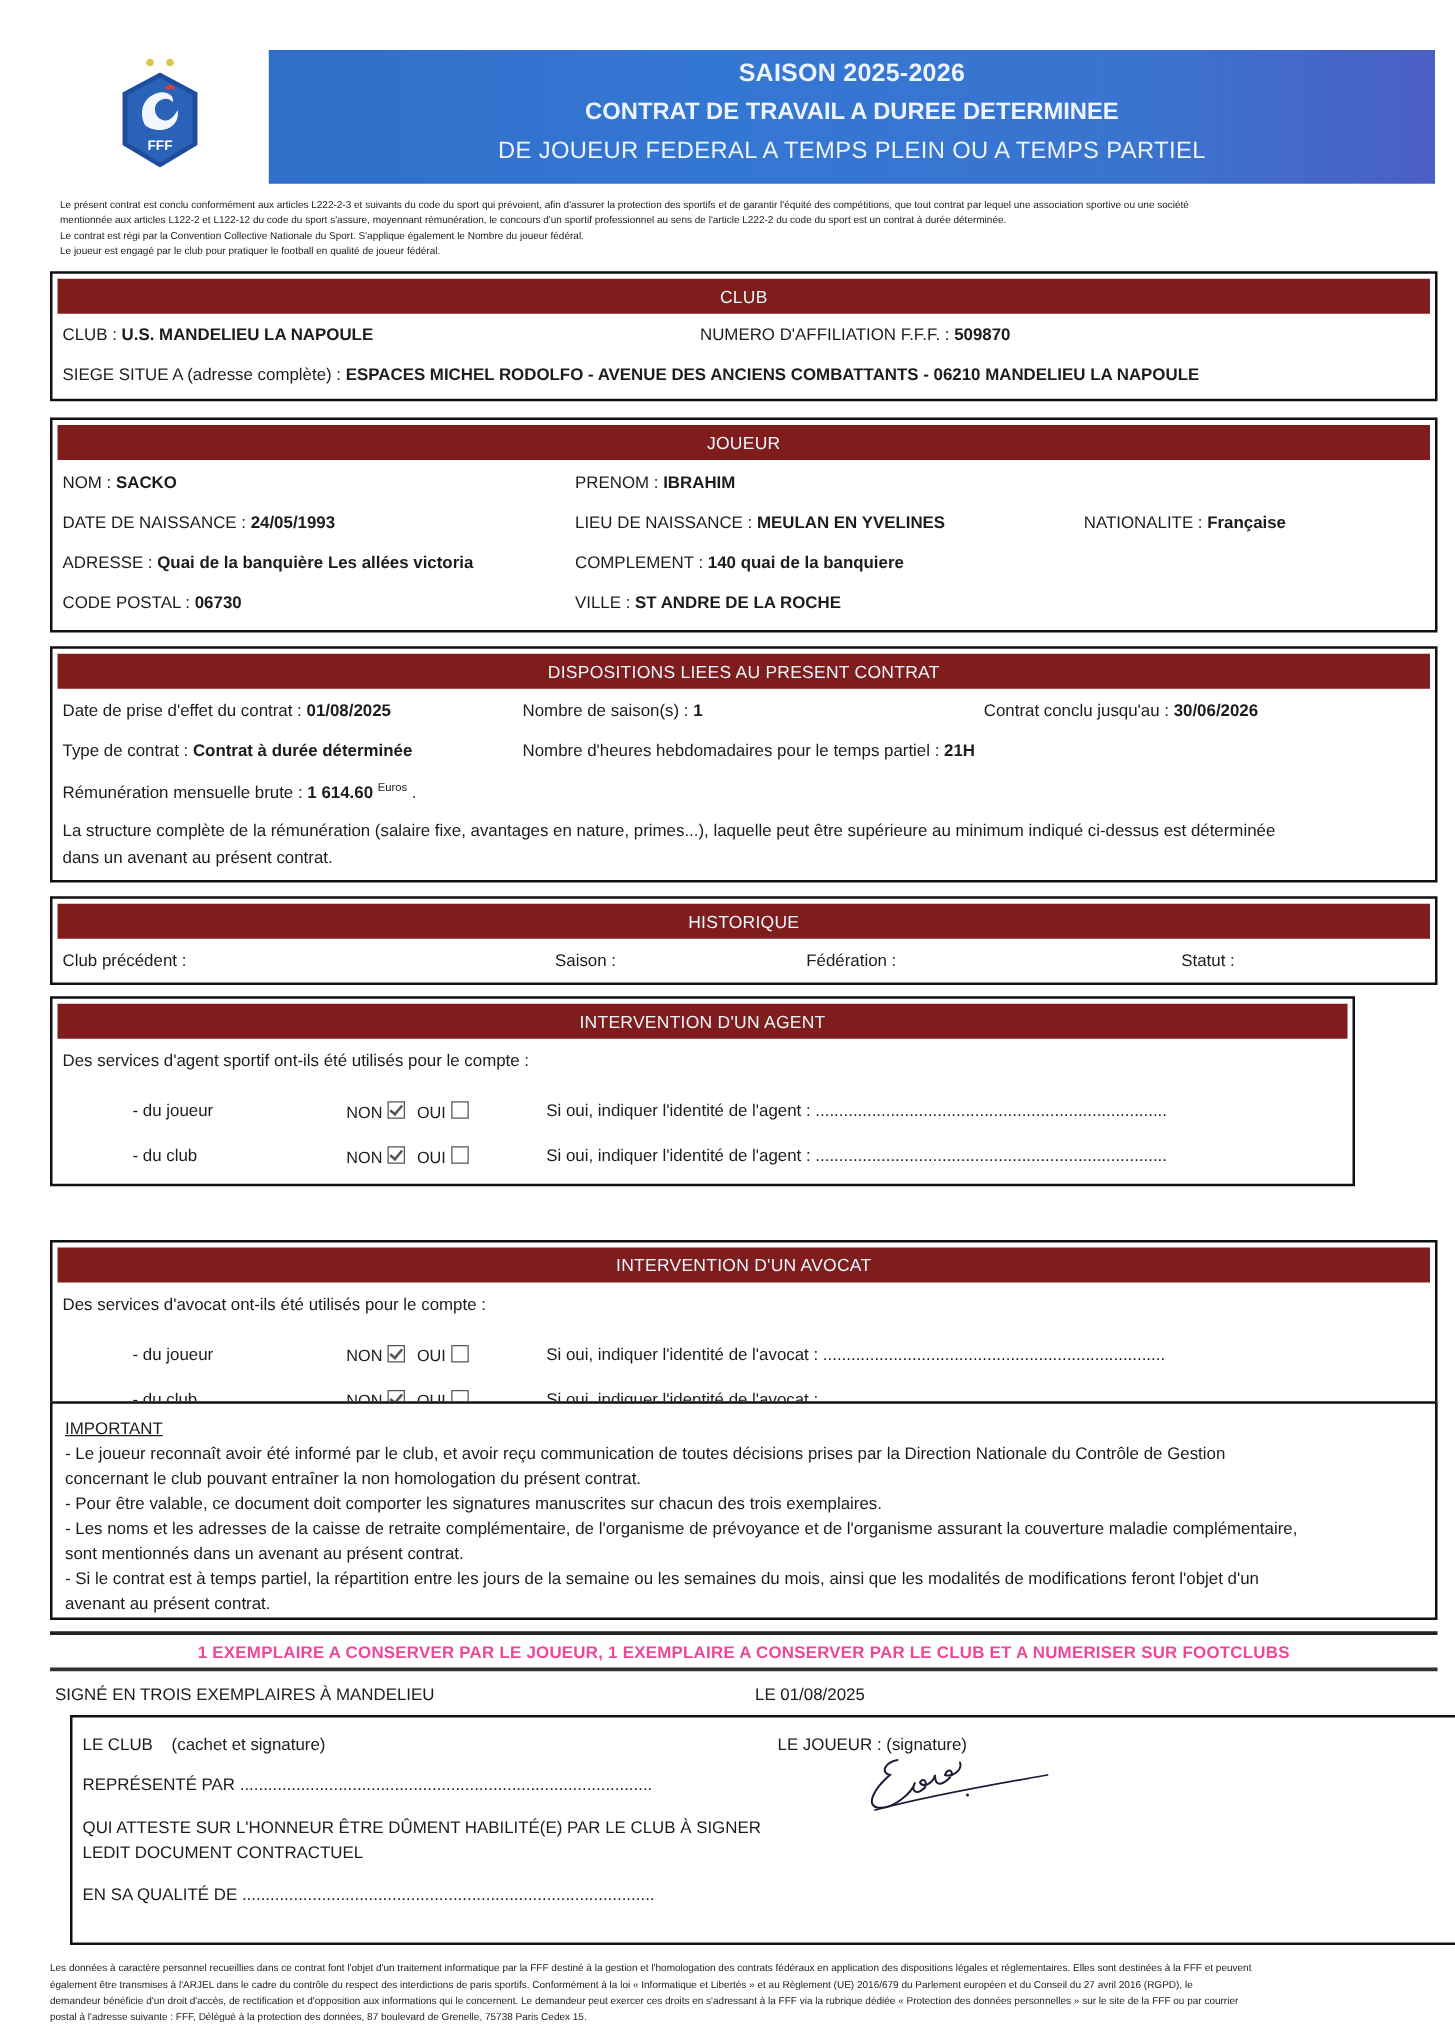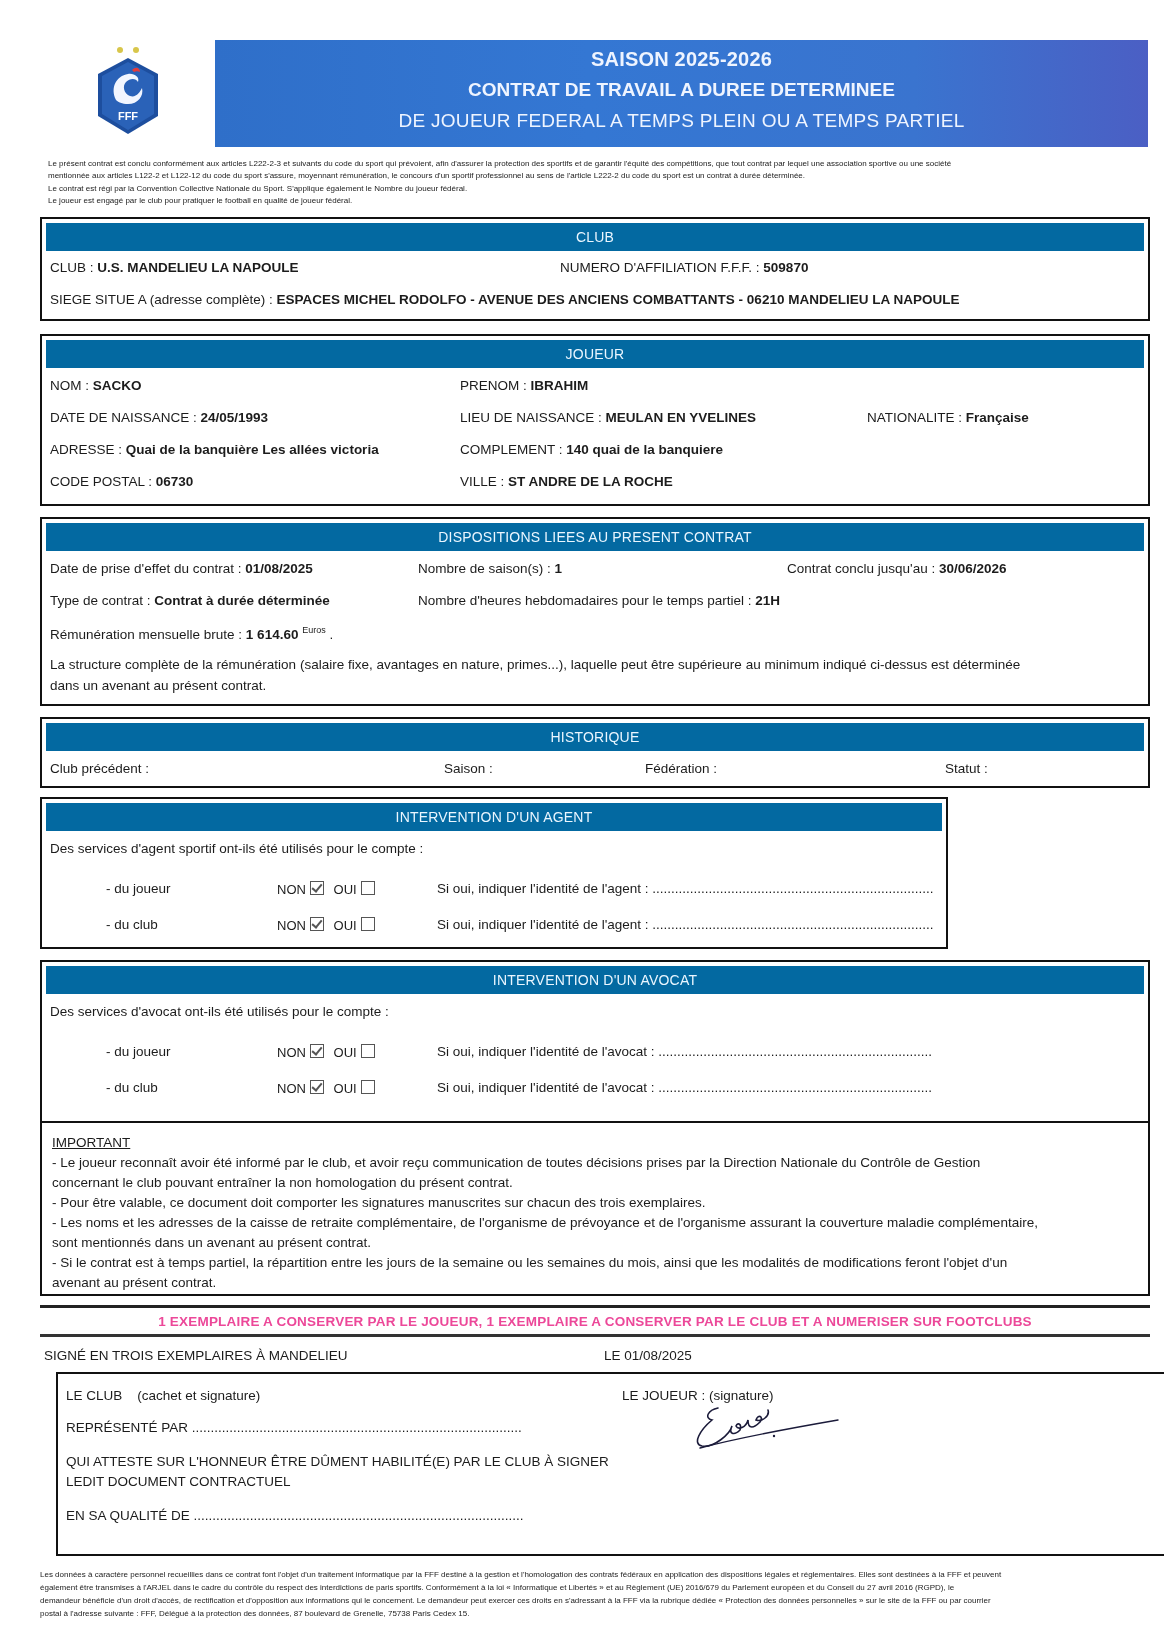--- a/index.html
+++ b/index.html
@@ -22,21 +22,21 @@
   .header-banner .l3 { position: absolute; left: 0; right: 0; top: 70px; font-size: 19px; letter-spacing: 0.3px; }
 
   
   .preamble { left: 48px; top: 158px; width: 1100px; font-size: 8px; line-height: 12.3px; color: #222; }
   .preamble p { white-space: nowrap; }
 
   
   .box { border: 2px solid #111; background: #fff; }
   .section-head {
     position: absolute; left: 4px; right: 4px; height: 28px;
-    background: #0369a1; color: #eaf6ff; text-align: center;
+    background: #7f1d1d; color: #eaf6ff; text-align: center;
     font-size: 14px; line-height: 28px; letter-spacing: 0.2px;
   }
   .field { position: absolute; font-size: 13.5px; white-space: nowrap; color: #1c1c1c; }
   .field b { font-weight: bold; }
 
   .cb { display: inline-block; width: 14px; height: 14px; border: 1px solid #555; vertical-align: -1px; margin-left: 4px; position: relative; background: #fff; }
   .cb.checked::after { content: ""; position: absolute; left: 3px; top: 0px; width: 4px; height: 8px; border-right: 2px solid #555; border-bottom: 2px solid #555; transform: rotate(40deg); }
   .non-oui { font-size: 13px; }
   .non-oui span.lbl { margin-left: 0; }
 
@@ -124,40 +124,40 @@
 </div>
 
 <div class="abs box" style="left:40px; top:717px; width:1110px; height:71px;">
   <div class="section-head" style="top:4px;">HISTORIQUE</div>
   <div class="field" style="left:8px; top:42px;">Club précédent :</div>
   <div class="field" style="left:402px; top:42px;">Saison :</div>
   <div class="field" style="left:603px; top:42px;">Fédération :</div>
   <div class="field" style="left:903px; top:42px;">Statut :</div>
 </div>
 
-<div class="abs box" style="left:40px; top:797px; width:908px; height:152px;">
+<div class="abs box" style="left:40px; top:797px; width:1044px; height:152px;">
   <div class="section-head" style="top:4px;">INTERVENTION D'UN AGENT</div>
   <div class="field" style="left:8px; top:42px;">Des services d'agent sportif ont-ils été utilisés pour le compte :</div>
 
   <div class="field" style="left:64px; top:82px;">- du joueur</div>
   <div class="field non-oui" style="left:235px; top:82px;">
     <span class="lbl">NON</span><span class="cb checked"></span>
     <span class="lbl" style="margin-left:6px;">OUI</span><span class="cb"></span>
   </div>
   <div class="field" style="left:395px; top:82px;">Si oui, indiquer l'identité de l'agent : ...........................................................................</div>
 
   <div class="field" style="left:64px; top:118px;">- du club</div>
   <div class="field non-oui" style="left:235px; top:118px;">
     <span class="lbl">NON</span><span class="cb checked"></span>
     <span class="lbl" style="margin-left:6px;">OUI</span><span class="cb"></span>
   </div>
   <div class="field" style="left:395px; top:118px;">Si oui, indiquer l'identité de l'agent : ...........................................................................</div>
 </div>
 
-<div class="abs box" style="left:40px; top:960px; width:1110px; height:192px;">
+<div class="abs box" style="left:40px; top:992px; width:1110px; height:192px;">
   <div class="section-head" style="top:4px;">INTERVENTION D'UN AVOCAT</div>
   <div class="field" style="left:8px; top:42px;">Des services d'avocat ont-ils été utilisés pour le compte :</div>
 
   <div class="field" style="left:64px; top:82px;">- du joueur</div>
   <div class="field non-oui" style="left:235px; top:82px;">
     <span class="lbl">NON</span><span class="cb checked"></span>
     <span class="lbl" style="margin-left:6px;">OUI</span><span class="cb"></span>
   </div>
   <div class="field" style="left:395px; top:82px;">Si oui, indiquer l'identité de l'avocat : .........................................................................</div>
 

